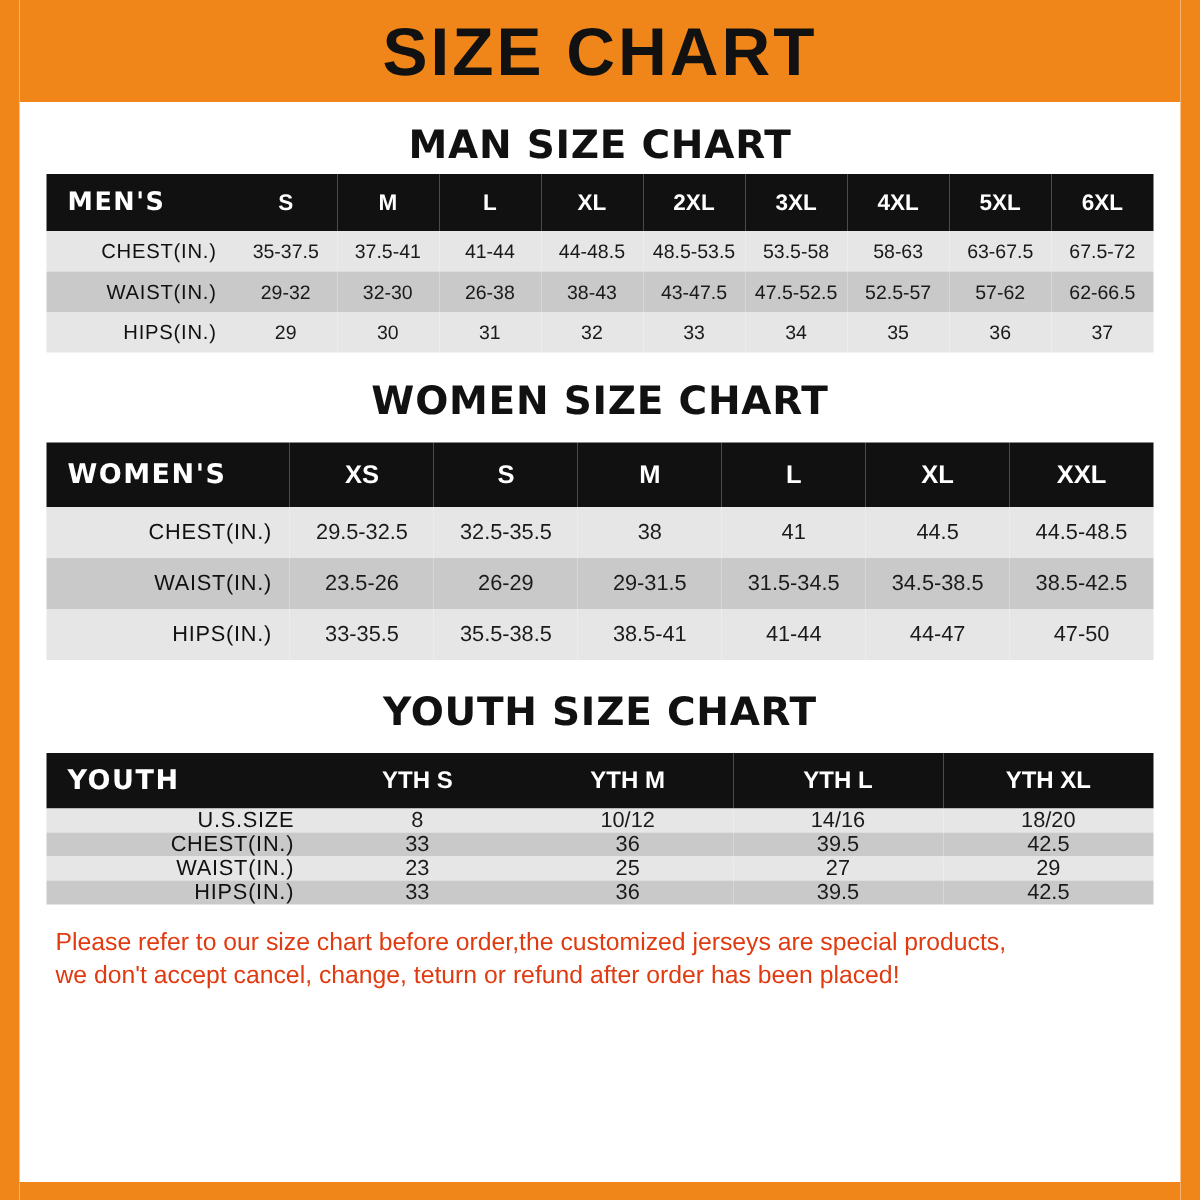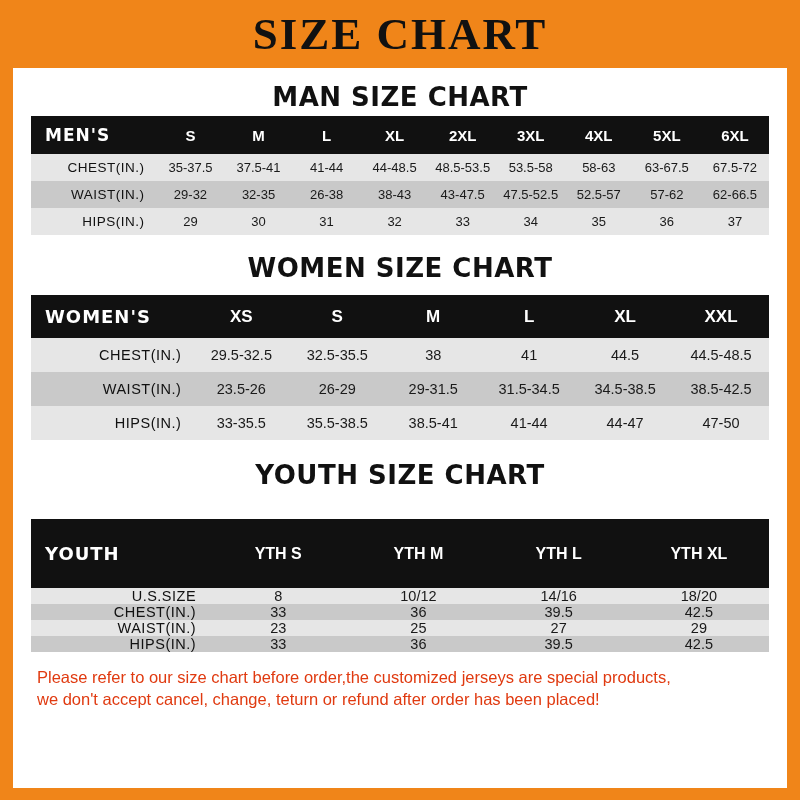--- a/index.html
+++ b/index.html
@@ -18,41 +18,41 @@
     overflow: hidden;
   }
   .header-band {
     height: 68px;
     background: #f08519;
     display: flex;
     align-items: center;
     justify-content: center;
   }
   .header-title {
-    font-family: Liberation Serif, serif;
+    font-family: Liberation Sans, sans-serif;
     font-weight: bold;
     font-size: 45px;
     letter-spacing: 2px;
     color: #111111;
     line-height: 1;
   }
   .content {
     padding: 0 18px;
   }
   .section-title {
     text-align: center;
     font-family: "DejaVu Sans", sans-serif;
     font-weight: bold;
     font-size: 26px;
     letter-spacing: 0.5px;
     color: #111111;
   }
   .s-title-man    { margin: 14px 0 4px; }
   .s-title-women  { margin: 18px 0 12px; }
-  .s-title-youth  { margin: 20px 0 29px; }
+  .s-title-youth  { margin: 20px 0 12px; }
 
   table.size {
     width: 100%;
     border-collapse: collapse;
     table-layout: fixed;
   }
   table.size td, table.size th {
     text-align: center;
     vertical-align: middle;
     font-family: "Liberation Sans", sans-serif;
@@ -87,21 +87,21 @@
   }
   table.size tbody tr.light { background: #e6e6e6; }
   table.size tbody tr.dark  { background: #c9c9c9; }
 
   
   table.women thead th { font-size: 17px; padding: 11px 2px; }
   table.women thead th.label { font-size: 18px; }
   table.women tbody td { font-size: 14.5px; padding: 9px 2px; }
   table.women tbody td.label { font-size: 14.5px; }
 
-  table.youth thead th { font-size: 16px; padding: 24px 2px; }
+  table.youth thead th { font-size: 16px; padding: 8px 2px; }
   table.youth thead th.label { font-size: 18px; }
   table.youth tbody td { font-size: 14.5px; padding: 0 2px; }
   table.youth tbody td.label { font-size: 14.5px; }
 
   .footer-note {
     margin: 14px 6px 0 6px;
     color: #e03a10;
     font-size: 16.5px;
     line-height: 1.35;
     font-family: "Liberation Sans", sans-serif;
@@ -150,21 +150,21 @@
             <td>44-48.5</td>
             <td>48.5-53.5</td>
             <td>53.5-58</td>
             <td>58-63</td>
             <td>63-67.5</td>
             <td>67.5-72</td>
           </tr>
           <tr class="dark">
             <td class="label" style="width: 17%;">WAIST(IN.)</td>
             <td>29-32</td>
-            <td>32-35</td>
+            <td>32-30</td>
             <td>26-38</td>
             <td>38-43</td>
             <td>43-47.5</td>
             <td>47.5-52.5</td>
             <td>52.5-57</td>
             <td>57-62</td>
             <td>62-66.5</td>
           </tr>
           <tr class="light">
             <td class="label" style="width: 17%;">HIPS(IN.)</td>

